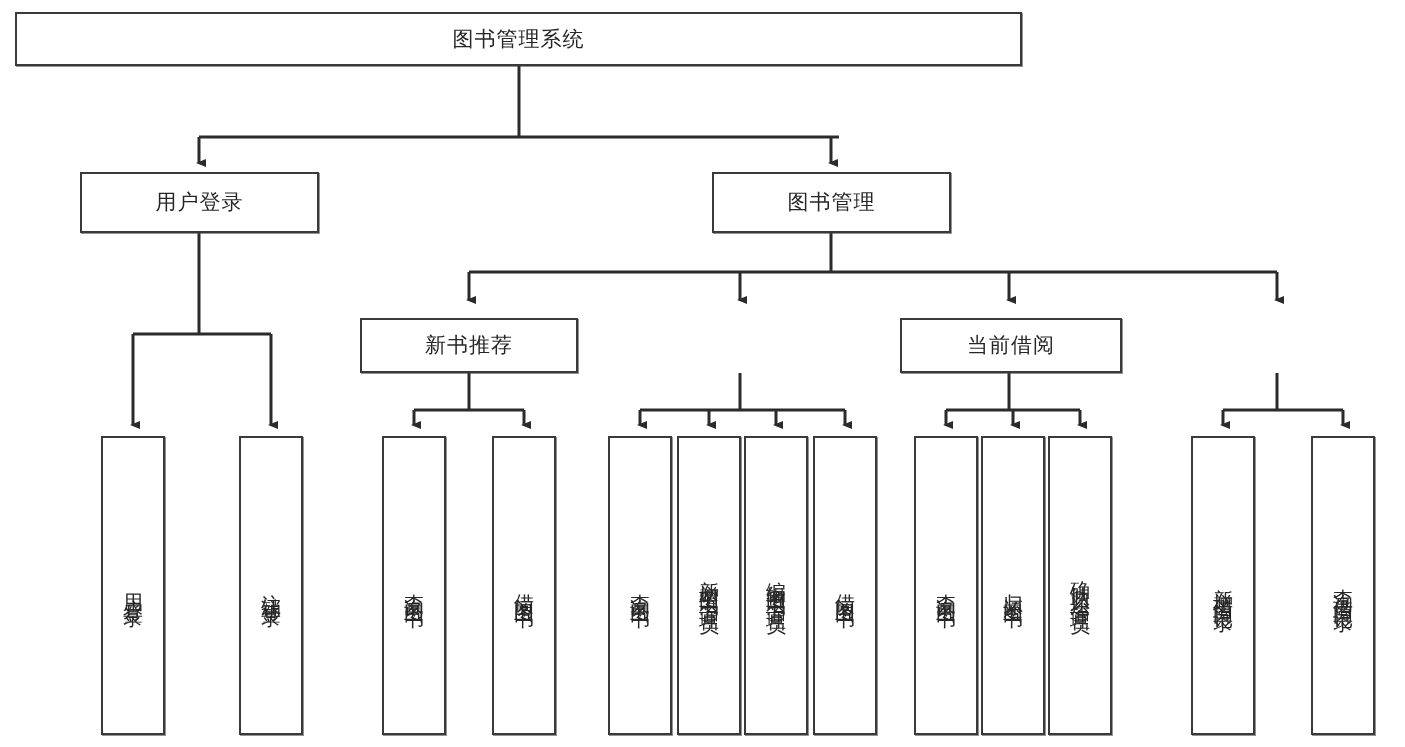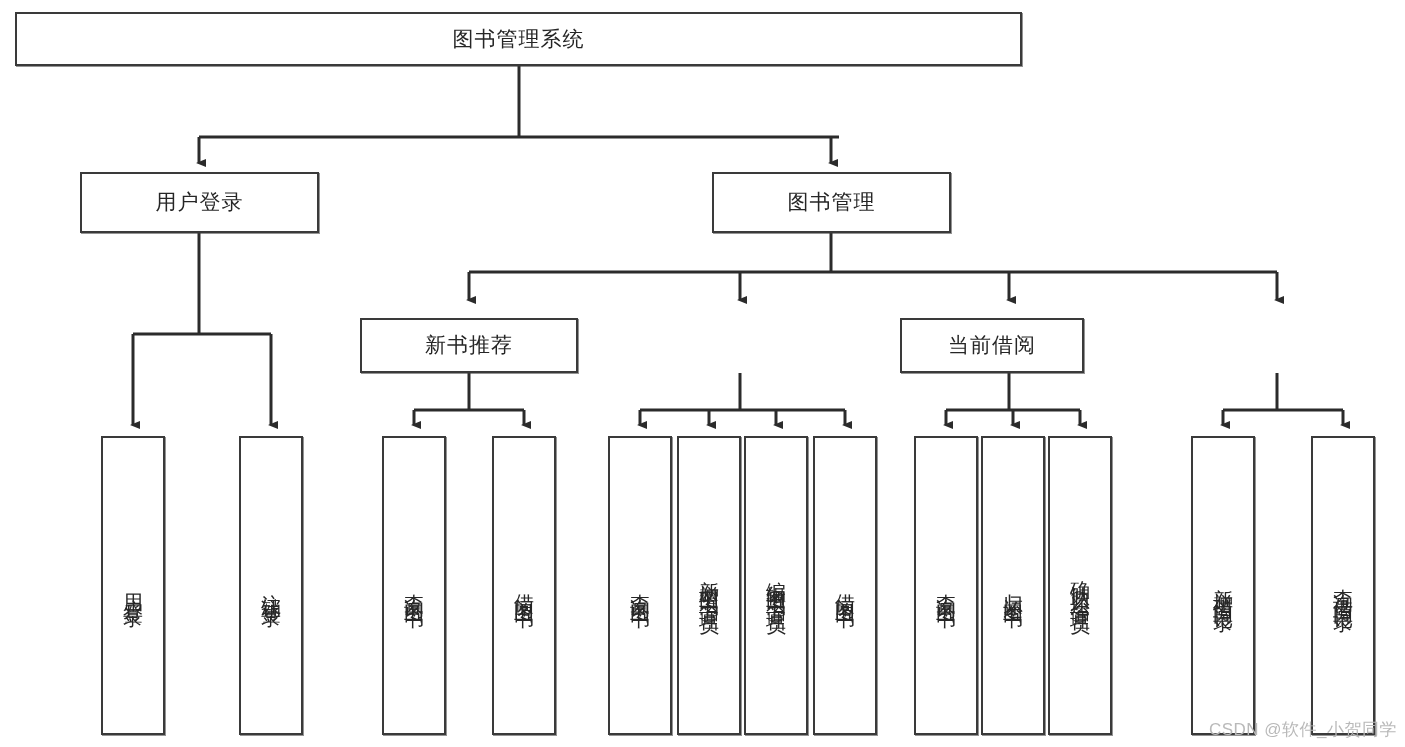--- a/index.html
+++ b/index.html
@@ -6,21 +6,21 @@
   html, body {
     margin: 0;
     padding: 0;
     background: #ffffff;
   }
   #canvas {
     position: relative;
     width: 1405px;
     height: 747px;
     background: #ffffff;
-    font-family: Liberation Sans, sans-serif;
+    font-family: Liberation Serif, serif;
     overflow: hidden;
   }
   svg.wires {
     position: absolute;
     left: 0;
     top: 0;
     width: 1405px;
     height: 747px;
     pointer-events: none;
   }
@@ -131,21 +131,21 @@
 
   <div class="node h" style="left:712px; top:172px; width:239px; height:61px;">
     <span class="lbl">图书管理</span>
   </div>
 
   <div class="node h" style="left:360px; top:318px; width:218px; height:55px;">
     <span class="lbl">新书推荐</span>
   </div>
 
 
-  <div class="node h" style="left:900px; top:318px; width:184px; height:55px;">
+  <div class="node h" style="left:900px; top:318px; width:222px; height:55px;">
     <span class="lbl">当前借阅</span>
   </div>
 
 
   <div class="node v" style="left:101px; top:436px; width:64px; height:299px;">
     <span class="lbl">用户登录</span>
   </div>
 
   <div class="node v" style="left:239px; top:436px; width:64px; height:299px;">
     <span class="lbl">注销登录</span>
@@ -188,15 +188,14 @@
   </div>
 
   <div class="node v" style="left:1191px; top:436px; width:64px; height:299px;">
     <span class="lbl">新增借阅记录</span>
   </div>
 
   <div class="node v" style="left:1311px; top:436px; width:64px; height:299px;">
     <span class="lbl">查询借阅记录</span>
   </div>
 
-  <div id="watermark">CSDN @软件_小贺同学</div>
 
 </div>
 
 </body></html>

